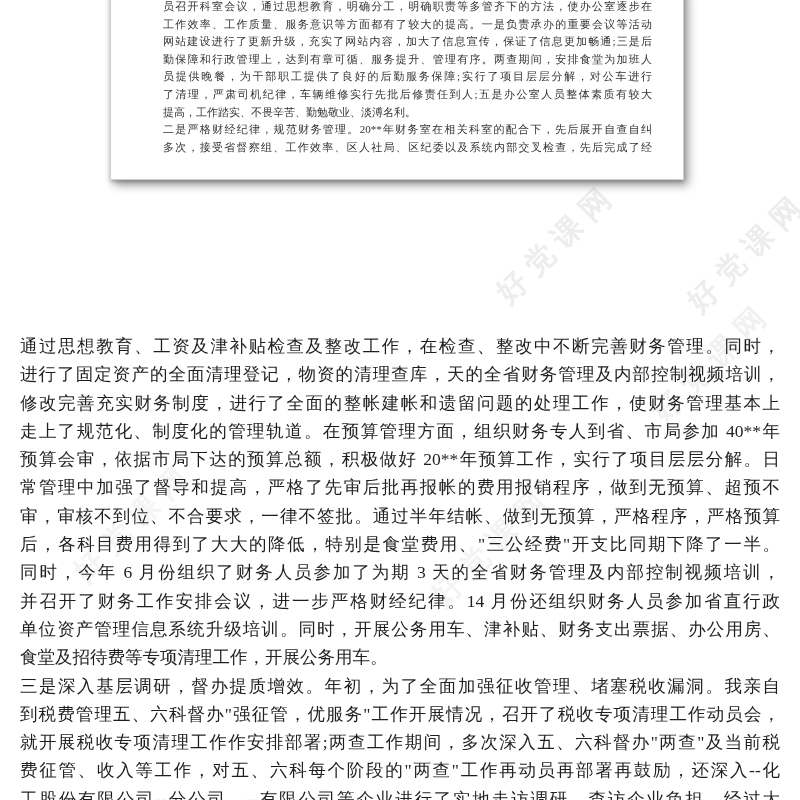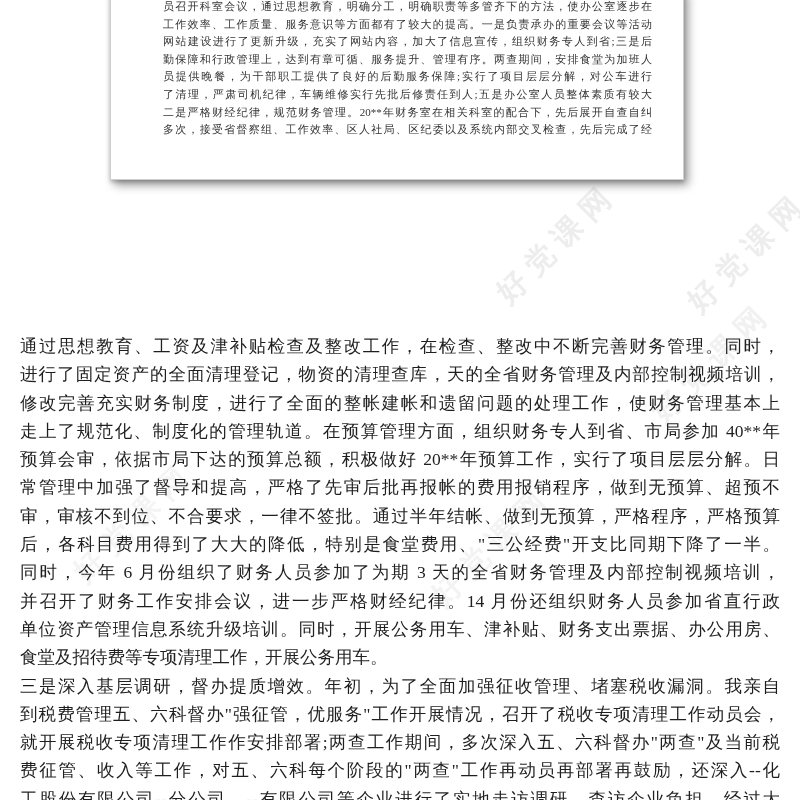--- a/index.html
+++ b/index.html
@@ -89,24 +89,25 @@
     <span class="wm w1">好党课网</span>
     <span class="wm w2">好党课网</span>
     <span class="wm w3">好党课网</span>
     <span class="wm w4">好党课网</span>
     <span class="wm w5">好党课网</span>
   </div>
 
   <div class="mini-page">
       <div class="tline">员召开科室会议，通过思想教育，明确分工，明确职责等多管齐下的方法，使办公室逐步在</div>
       <div class="tline">工作效率、工作质量、服务意识等方面都有了较大的提高。一是负责承办的重要会议等活动</div>
-      <div class="tline">网站建设进行了更新升级，充实了网站内容，加大了信息宣传，组织财务专人到省;三是后</div>
+      <div class="tline">网站建设进行了更新升级，充实了网站内容，加大了信息宣传，保证了信息更加畅通;三是后</div>
       <div class="tline">勤保障和行政管理上，达到有章可循、服务提升、管理有序。两查期间，安排食堂为加班人</div>
       <div class="tline">员提供晚餐，为干部职工提供了良好的后勤服务保障;实行了项目层层分解，对公车进行</div>
       <div class="tline">了清理，严肃司机纪律，车辆维修实行先批后修责任到人;五是办公室人员整体素质有较大</div>
+      <div class="tline short">提高，工作踏实、不畏辛苦、勤勉敬业、淡溥名利。</div>
       <div class="tline">二是严格财经纪律，规范财务管理。20**年财务室在相关科室的配合下，先后展开自查自纠</div>
       <div class="tline">多次，接受省督察组、工作效率、区人社局、区纪委以及系统内部交叉检查，先后完成了经</div>
     </div>
 
   <div class="body-text">
       <div class="tline">通过思想教育、工资及津补贴检查及整改工作，在检查、整改中不断完善财务管理。同时，</div>
       <div class="tline">进行了固定资产的全面清理登记，物资的清理查库，天的全省财务管理及内部控制视频培训，</div>
       <div class="tline">修改完善充实财务制度，进行了全面的整帐建帐和遗留问题的处理工作，使财务管理基本上</div>
       <div class="tline">走上了规范化、制度化的管理轨道。在预算管理方面，组织财务专人到省、市局参加 40**年</div>
       <div class="tline">预算会审，依据市局下达的预算总额，积极做好 20**年预算工作，实行了项目层层分解。日</div>

